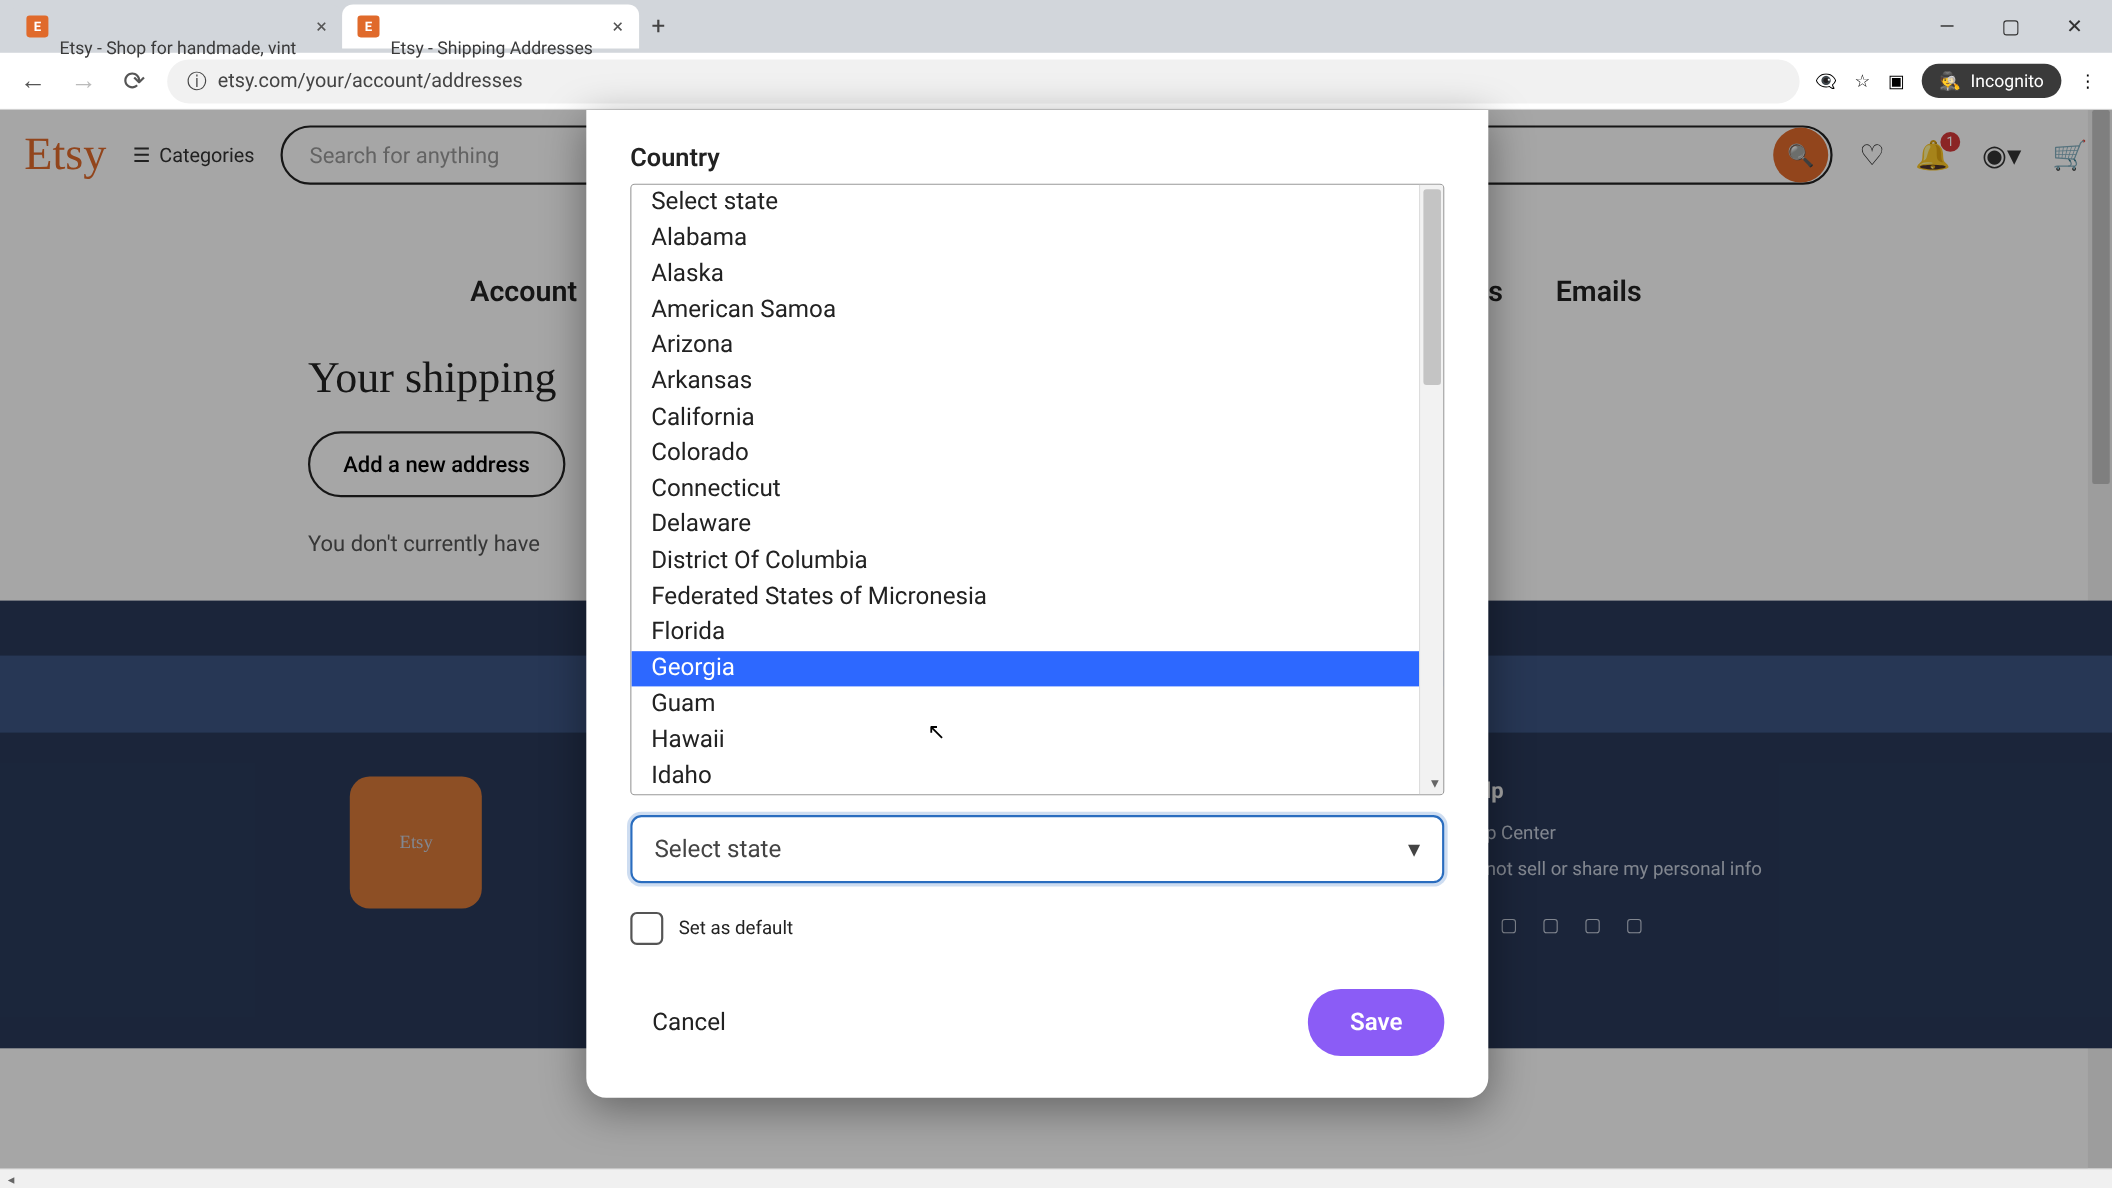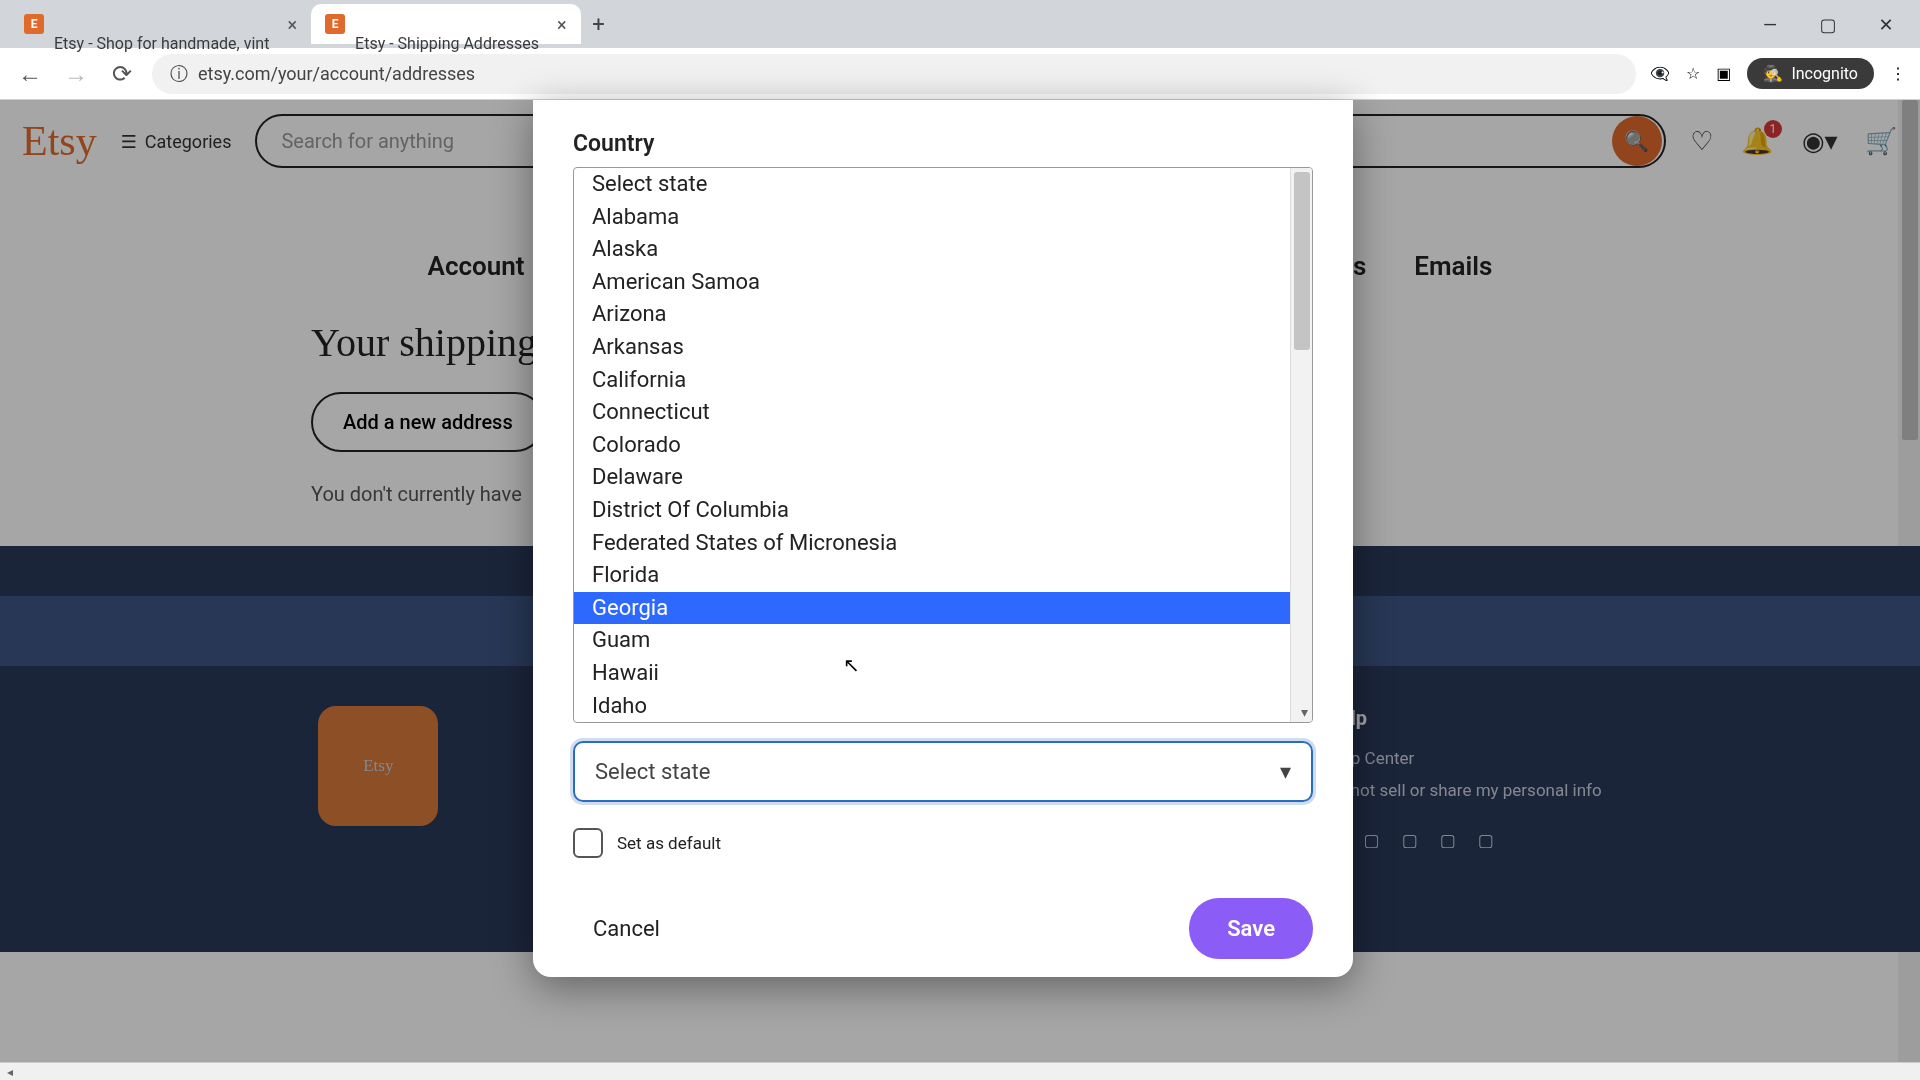--- a/index.html
+++ b/index.html
@@ -33,36 +33,36 @@
 .etsy-logo { color:#e06a2b; font-family:Georgia,serif; font-size:42px; font-weight:500; }
 .cat-btn { display:flex; align-items:center; gap:8px; font-size:18px; color:#333; }
 .search-wrap { flex:1; display:flex; align-items:center; border:2px solid #222; border-radius:30px; height:54px; padding-left:24px; color:#999; font-size:20px; position:relative; }
 .search-btn { position:absolute; right:2px; width:50px; height:50px; border-radius:50%; background:#e06a2b; display:flex; align-items:center; justify-content:center; color:#fff; }
 .hdr-icons { display:flex; align-items:center; gap:28px; font-size:26px; color:#333; }
 .bell { position:relative; }
 .badge { position:absolute; top:-6px; right:-8px; background:#d63a3a; color:#fff; font-size:12px; width:18px; height:18px; border-radius:50%; display:flex; align-items:center; justify-content:center; }
 
 .subnav { display:flex; justify-content:center; gap:40px; padding:10px 0; font-size:18px; color:#333; }
 .account-tabs { display:flex; justify-content:center; gap:48px; padding:28px 0 20px; font-size:26px; font-weight:600; color:#222; }
-.main { padding:0 280px;margin-left:31px; }
+.main { padding:0 280px; }
 .page-title { font-family:Georgia,serif; font-size:40px; color:#222; margin:18px 0 26px; }
 .add-addr { border:2px solid #222; background:#fff; border-radius:30px; padding:16px 30px; font-size:20px; font-weight:500; }
 .empty-msg { margin-top:30px; font-size:20px; color:#555; }
 
 .footer { background:#2a3a5a; color:#ddd; margin-top:40px; padding:50px 0; position:relative; }
 .footer-top { background:#3d5583; height:70px; }
 .footer-cols { display:flex; justify-content:space-around; padding:40px 120px; }
 .footer-col h4 { color:#fff; font-size:20px; margin-bottom:18px; }
 .footer-col div { color:#c8cfdd; font-size:17px; margin-bottom:12px; }
 .app-badge { background:#d97a3a; width:120px; height:120px; border-radius:18px; display:flex; align-items:center; justify-content:center; color:#fff; font-family:Georgia,serif; font-size:32px; margin-bottom:24px; }
 .dl-btn { background:#4a6aa0; color:#fff; border-radius:26px; padding:14px 22px; font-size:18px; }
 .social { display:flex; gap:22px; color:#c8cfdd; font-size:22px; }
 
 
-.modal { position:absolute; left:533px; top:0; width:820px; background:#fff; border-radius:0 0 18px 18px; z-index:10; padding:30px 40px 18px; box-shadow:0 10px 40px rgba(0,0,0,.4); }
+.modal { position:absolute; left:533px; top:0; width:820px; background:#fff; border-radius:0 0 18px 18px; z-index:10; padding:30px 40px 38px; box-shadow:0 10px 40px rgba(0,0,0,.4); }
 .modal-label { font-size:23px; font-weight:600; color:#222; margin-bottom:10px; }
 .dropdown-closed { border:2px solid #2a6dbf; border-radius:10px; padding:16px 20px; font-size:22px; color:#444; display:flex; justify-content:space-between; align-items:center; box-shadow:0 0 0 3px rgba(60,120,200,.25); }
 .listbox { border:1px solid #999; border-radius:4px; height:556px; overflow:hidden; position:relative; background:#fff; margin-bottom:18px; }
 .listbox-inner { }
 .option { padding:2px 18px; font-size:22px; color:#222; line-height:1.3; }
 .option.highlight { background:#2d68ff; color:#fff; }
 .list-scroll { position:absolute; right:0; top:0; width:22px; height:100%; background:#f2f2f2; border-left:1px solid #ddd; }
 .list-thumb { position:absolute; right:2px; top:4px; width:16px; height:178px; background:#c4c4c4; border-radius:3px; }
 .list-arrow { position:absolute; right:4px; font-size:14px; color:#666; }
 .list-arrow.up { top:2px; }
@@ -202,22 +202,22 @@
     <div class="modal-label">Country</div>
     <div class="listbox">
       <div class="listbox-inner" id="listbox-inner">
           <div class="option">Select state</div>
           <div class="option">Alabama</div>
           <div class="option">Alaska</div>
           <div class="option">American Samoa</div>
           <div class="option">Arizona</div>
           <div class="option">Arkansas</div>
           <div class="option">California</div>
+          <div class="option">Colorado</div>
           <div class="option">Connecticut</div>
-          <div class="option">Colorado</div>
           <div class="option">Delaware</div>
           <div class="option">District Of Columbia</div>
           <div class="option">Federated States of Micronesia</div>
           <div class="option">Florida</div>
           <div class="option highlight">Georgia</div>
           <div class="option">Guam</div>
           <div class="option">Hawaii</div>
           <div class="option">Idaho</div>
           <div class="option">Illinois</div>
         </div>

